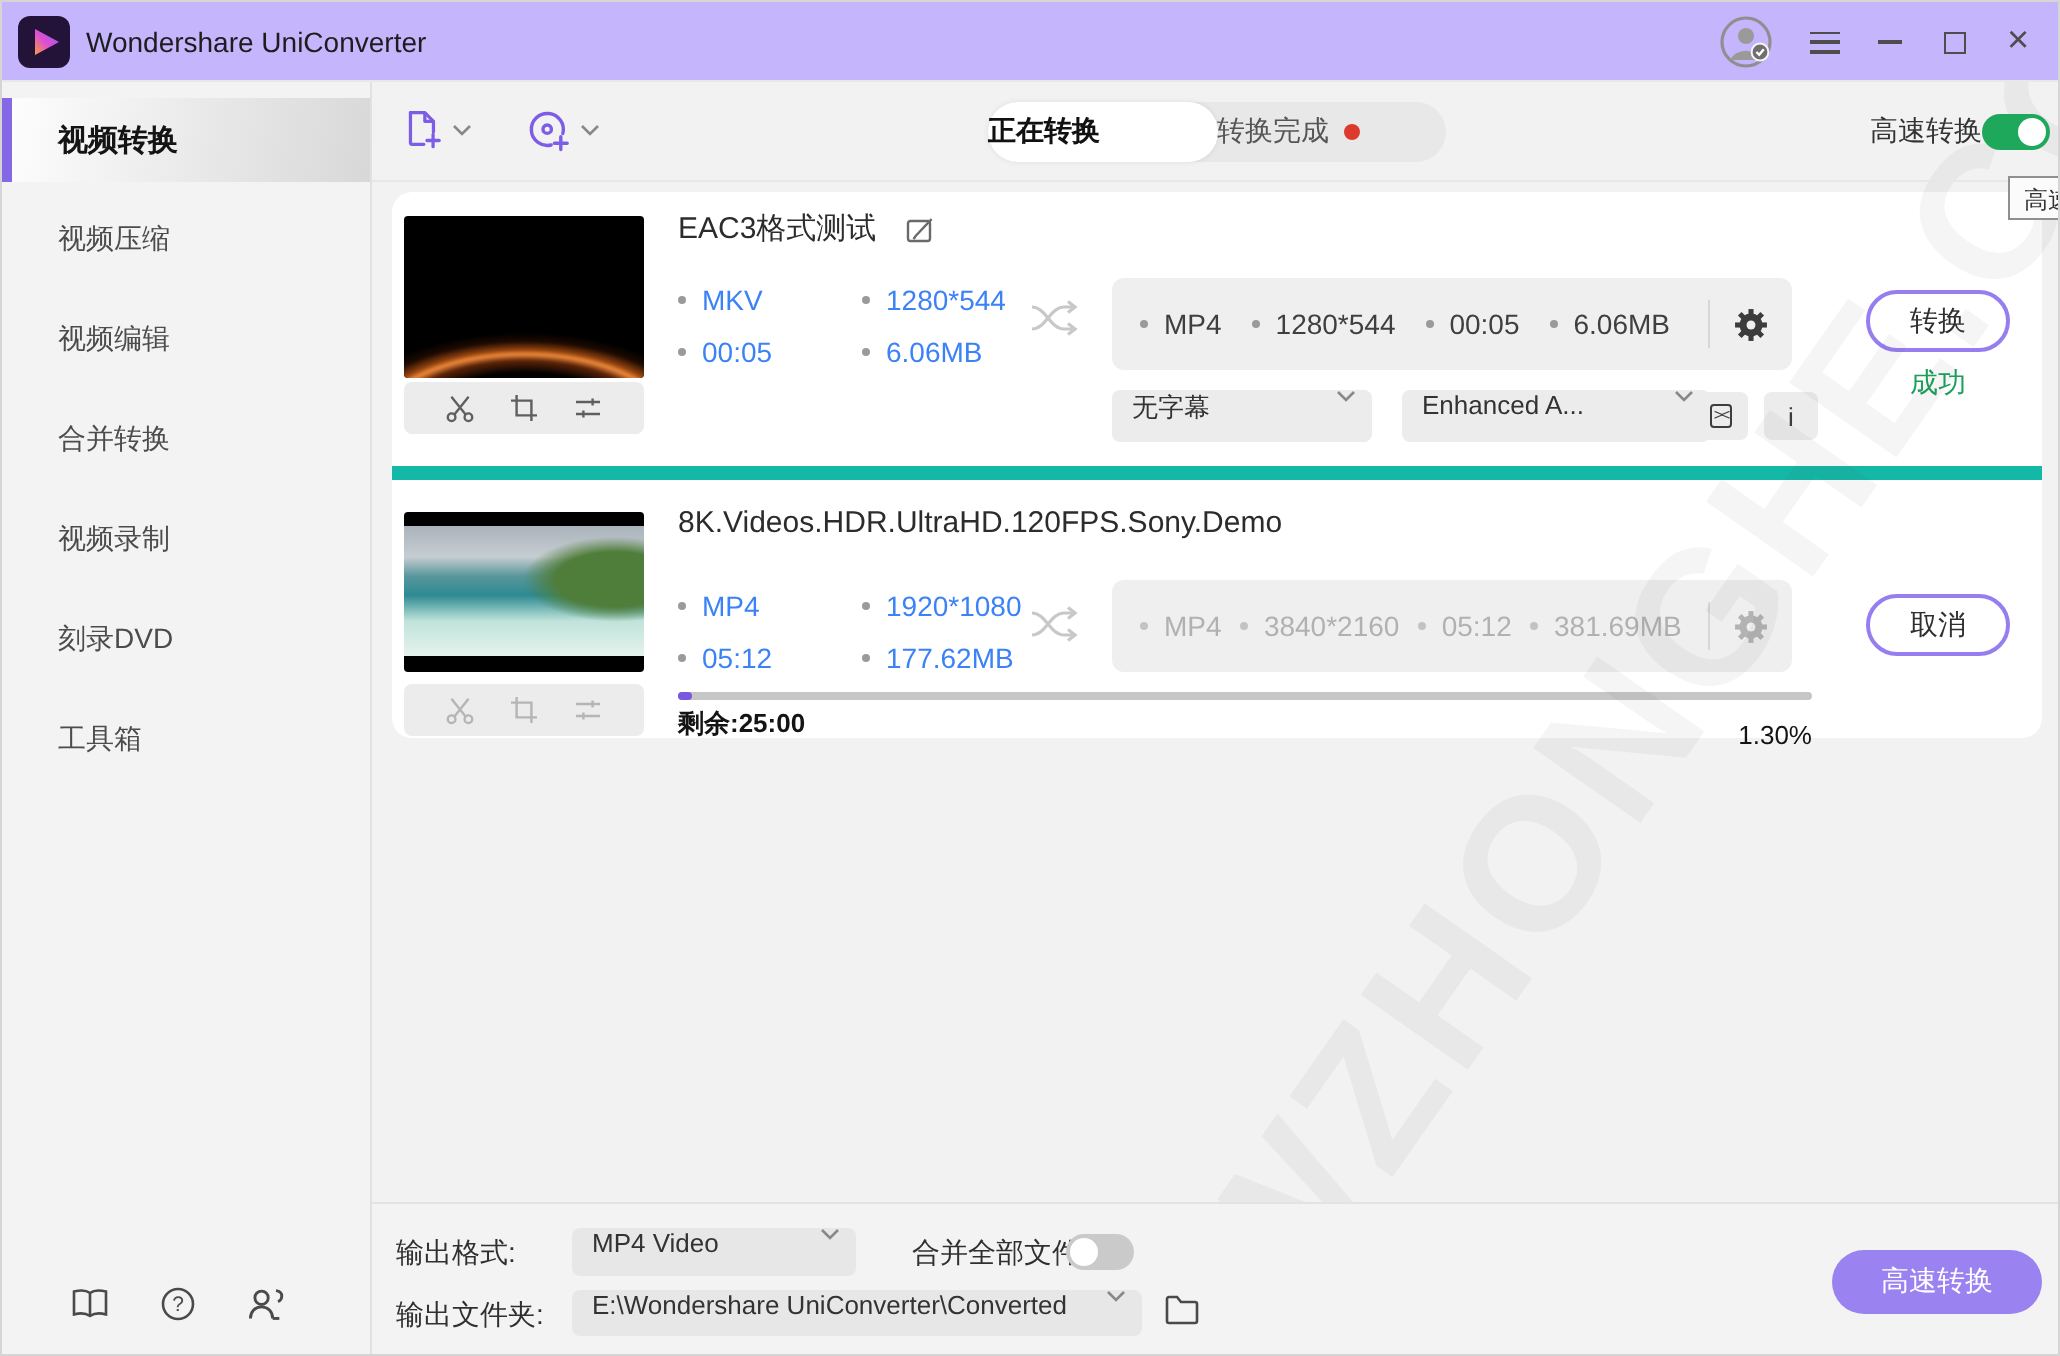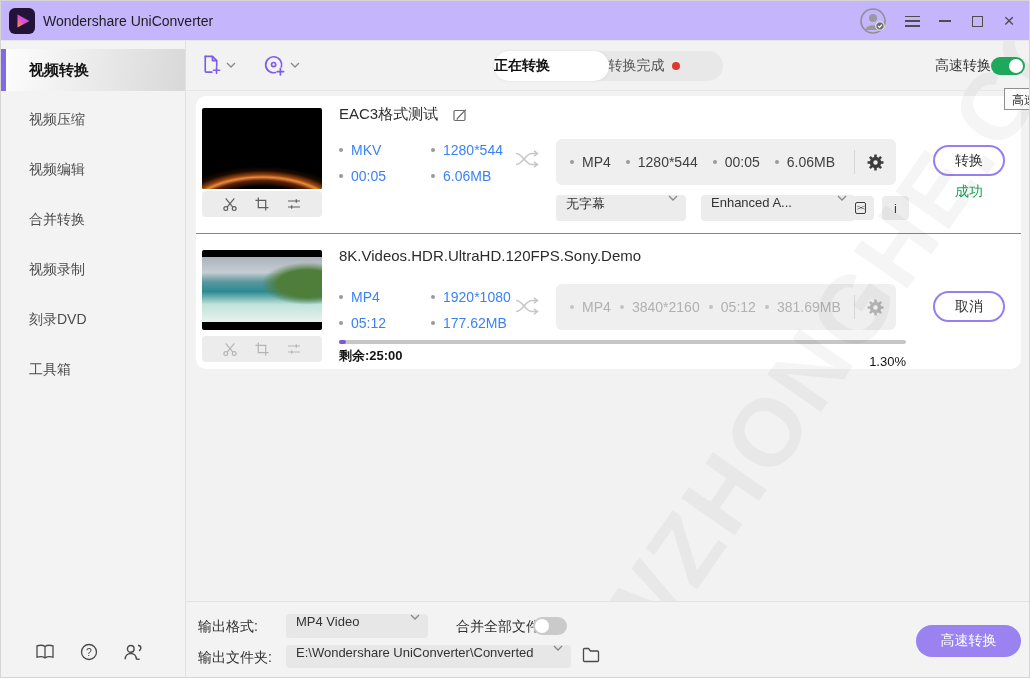--- a/index.html
+++ b/index.html
@@ -62,21 +62,21 @@
   .fast-toggle { position:absolute; right:6px; top:16px; }
 
   .tooltip { position:absolute; left:818px; top:47px; width:46px; height:22px; z-index:25;
              background:#fbfbfb; border:1px solid #8f8f8f; font-size:12px; color:#333;
              padding:3px 0 0 7px; white-space:nowrap; overflow:hidden; }
 
   
   .card { position:absolute; left:10px; top:55px; width:825px; height:273px;
           background:#fff; border-radius:10px; z-index:4; }
   .task-row { position:absolute; left:0; width:825px; height:137px; }
-  .row-2 { top:137px; height:136px; border-top:1px solid #14b8a6; }
+  .row-2 { top:137px; height:136px; border-top:7px solid #14b8a6; }
 
   .thumb { position:absolute; left:6px; width:120px; height:81px; border-radius:2px; overflow:hidden; }
   .row-1 .thumb { top:12px; }
   .row-2 .thumb { top:16px; height:80px; }
   .thumb-sun { background:#000; }
   .thumb-sun .arc { position:absolute; left:-15px; top:18px; width:150px; height:90px;
       background:radial-gradient(ellipse 70% 60% at 50% 100%, rgba(0,0,0,0) 55%, #5c2408 66%, #ef8a3c 72%, #96450f 76%, #1d0a02 84%, #000 92%);
       filter:blur(.4px); }
   .thumb-falls { background:
       linear-gradient(#000 0 9%, rgba(0,0,0,0) 9% 90%, #000 90%),

